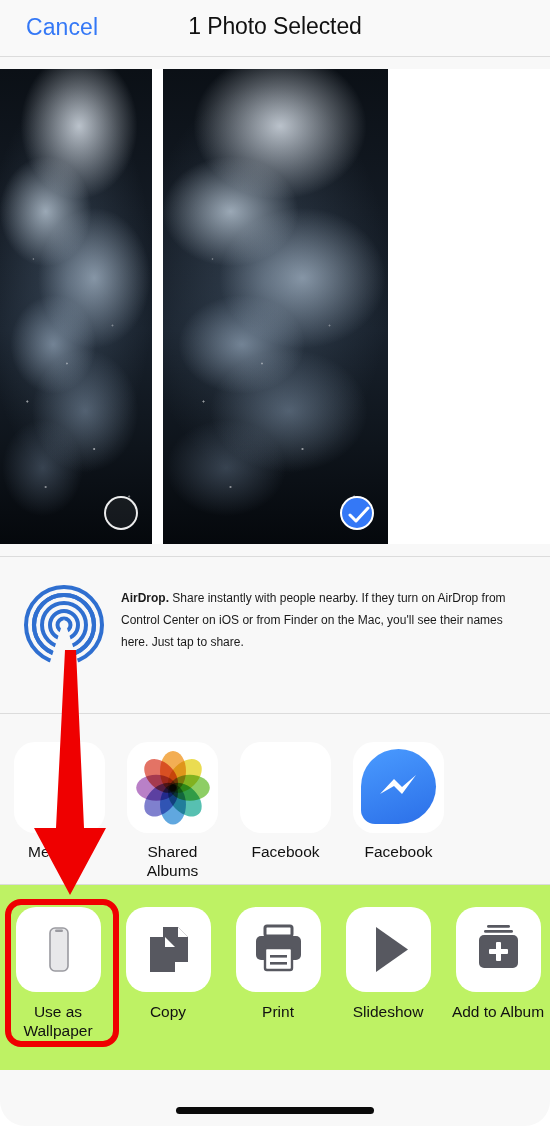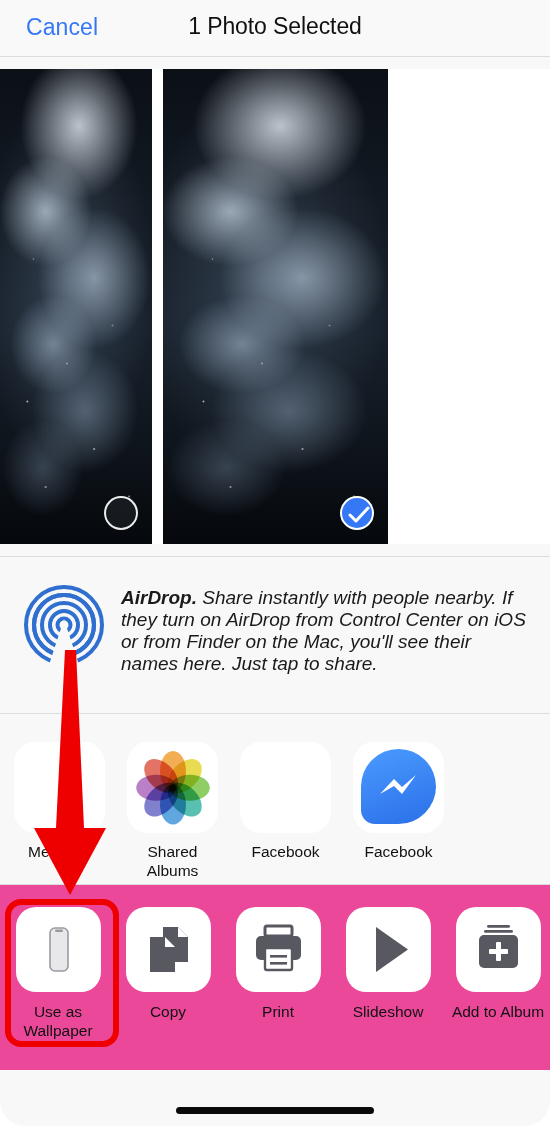--- a/index.html
+++ b/index.html
@@ -74,21 +74,21 @@
   .d2 { top: 713px; }
   .d3 { top: 884px; }
 
   .airdrop {
     position: absolute; top: 557px; left: 0; width: 550px; height: 156px;
     background: #f8f8f8;
   }
   .ad-icon { position: absolute; left: 18px; top: 22px; width: 92px; height: 86px; }
   .ad-text {
     position: absolute; left: 121px; top: 30px; width: 412px;
-    font-size: 19px; line-height: 22px; color: #1a1a1a; font-style: italic;
+    font-size: 12px; line-height: 22px; color: #1a1a1a;
   }
   .ad-text b { font-weight: bold; }
 
   
   .apps {
     position: absolute; top: 714px; left: 0; width: 550px; height: 170px;
     background: #f8f8f8;
   }
   .tile-row { position: absolute; top: 0; left: 0; width: 550px; display: flex; }
   .tile { width: 107px; margin-left: 6px; text-align: center; }
@@ -143,21 +143,21 @@
   .ic-msgr { background: #fff; }
   .ic-msgr .circ {
     position: absolute; left: 8px; top: 7px; width: 75px; height: 75px;
     border-radius: 50% 50% 50% 14px;
     background: linear-gradient(160deg,#4a9bff,#2b6fe8);
   }
 
   
   .actions {
     position: absolute; top: 885px; left: 0; width: 550px; height: 185px;
-    background: #ec4899;
+    background: #bef264;
     padding-left: 8px;
   }
   .act-tile { width: 107px; margin-left: 6px; text-align: center; }
   .act-tile .art {
     width: 85px; height: 85px; margin: 22px auto 0; border-radius: 20px;
     background: #ffffff; position: relative;
   }
   .act-tile .cap {
     margin-top: 10px; font-size: 15.5px; line-height: 19px; color: #111;
   }

